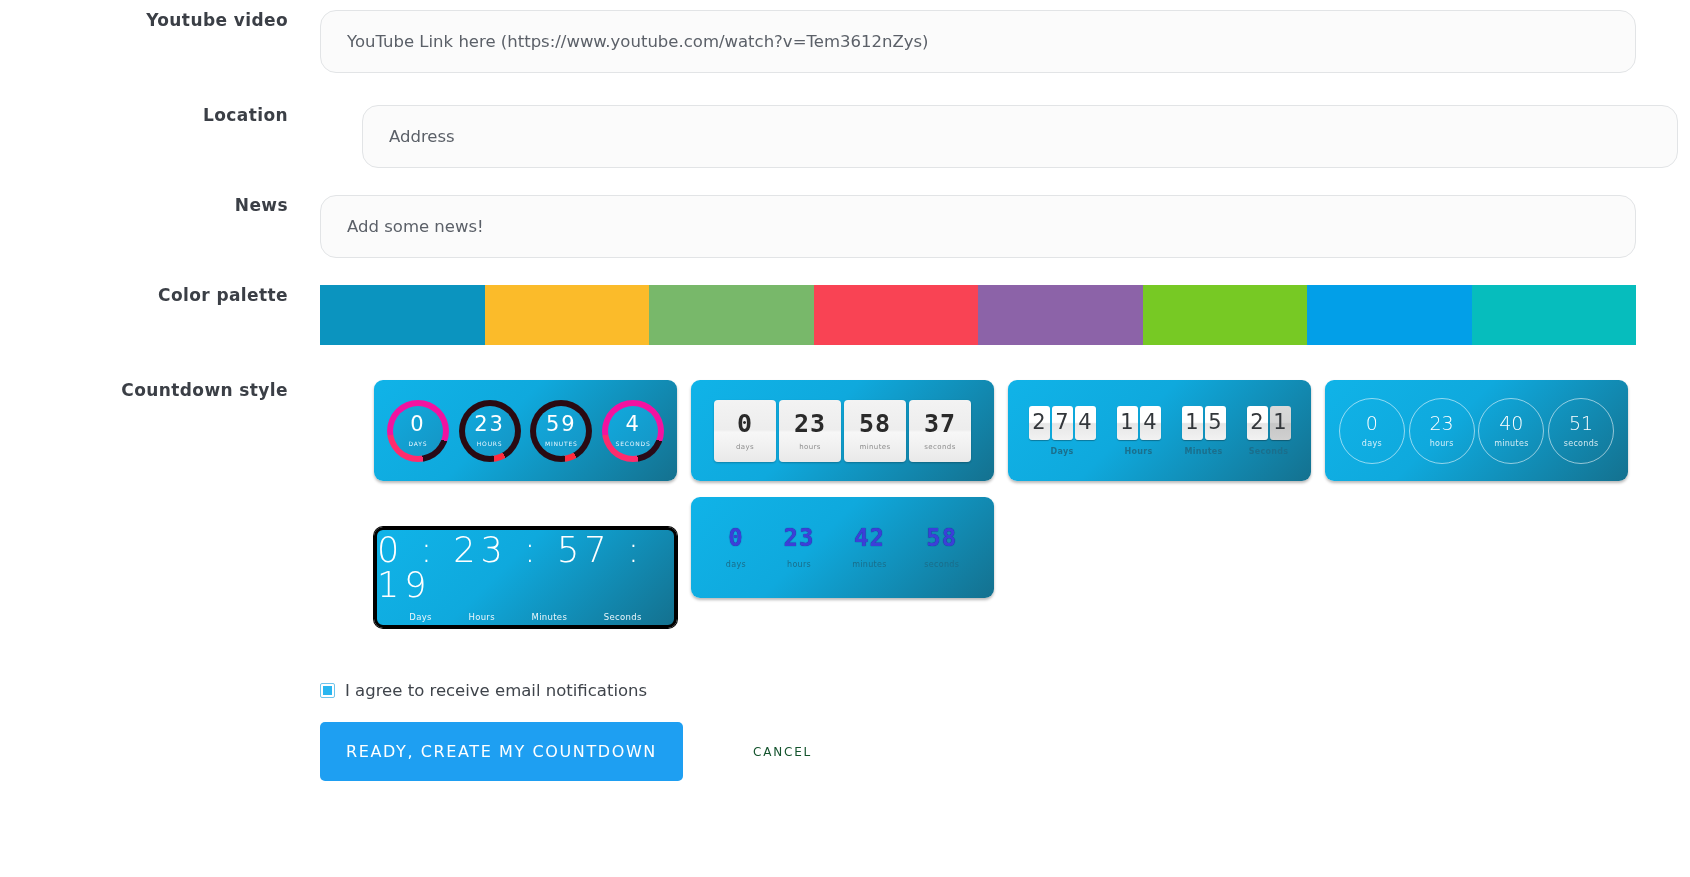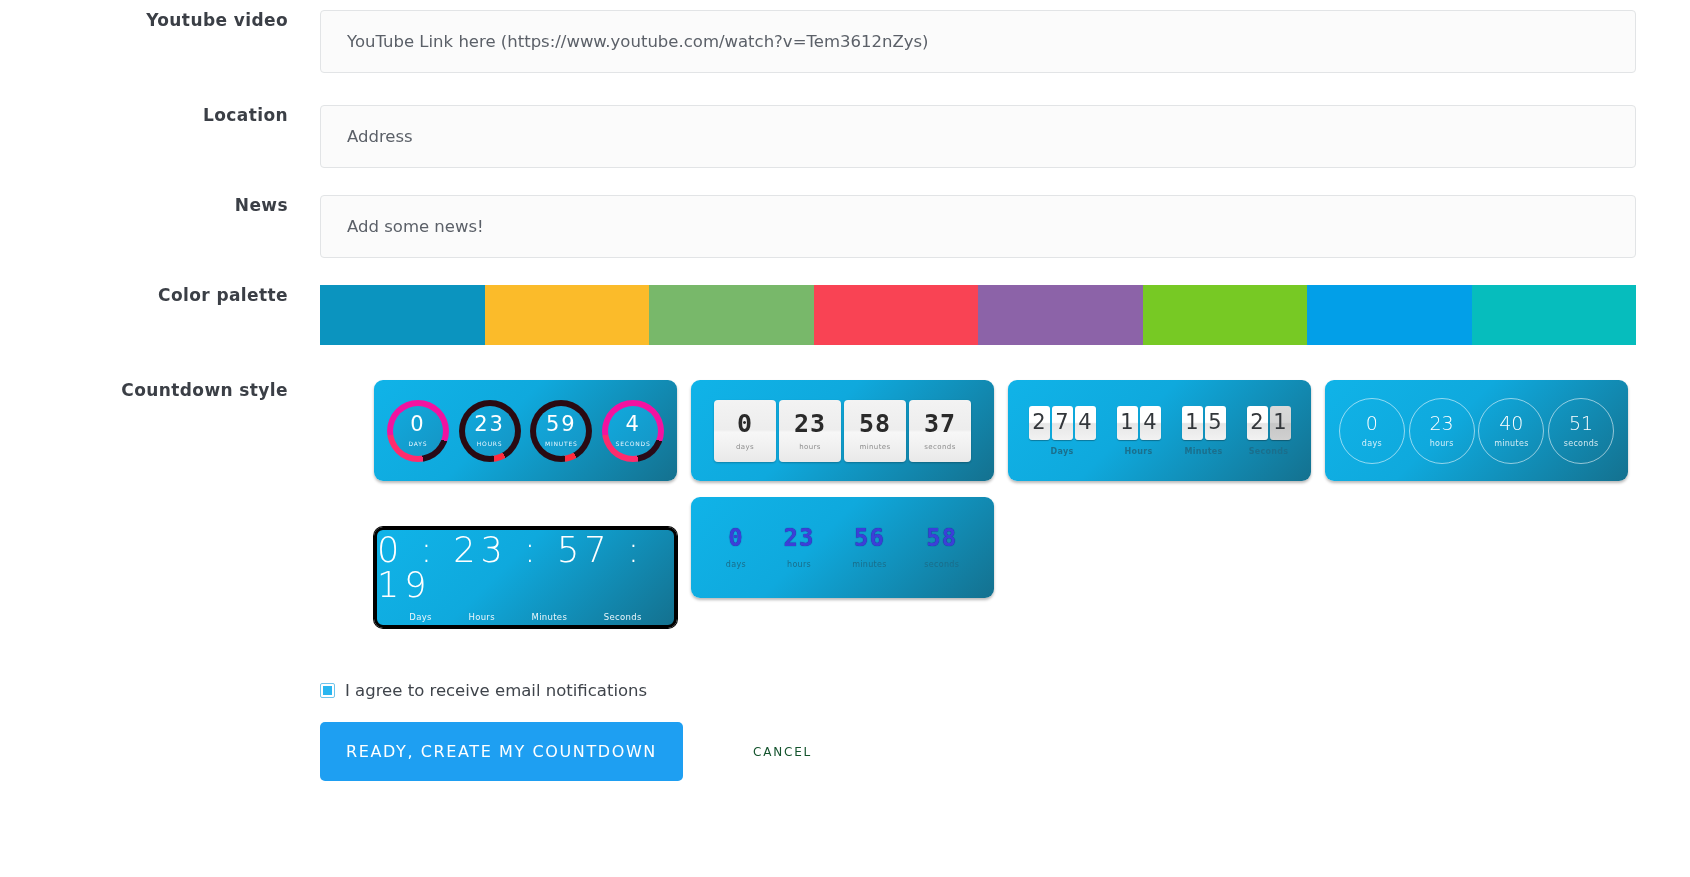--- a/index.html
+++ b/index.html
@@ -37,21 +37,21 @@
   }
   .field-wrap {
     margin-left: 32px;
     width: 1316px;
   }
   .text-input {
     width: 100%;
     height: 63px;
     background: #fbfbfb;
     border: 1px solid #e2e4e6;
-    border-radius: 4px;
+    border-radius: 16px;
     padding: 0 26px;
     font-family: "DejaVu Sans", "Liberation Sans", sans-serif;
     font-size: 16.5px;
     color: #5b6068;
     outline: none;
   }
   .text-input::placeholder { color: #5b6068; opacity: 1; }
 
   
   .palette {
@@ -196,21 +196,21 @@
 
 <div class="page">
 
   <div class="form-row" style="top:2px;margin-top:8px;">
     <div class="row-label">Youtube video</div>
     <div class="field-wrap">
       <input class="text-input" type="text" placeholder="YouTube Link here (https://www.youtube.com/watch?v=Tem3612nZys)" style="">
     </div>
   </div>
 
-  <div class="form-row" style="top:105px;">
+  <div class="form-row" style="top:105px;gap:42px;">
     <div class="row-label">Location</div>
     <div class="field-wrap">
       <input class="text-input" type="text" placeholder="Address" style="">
     </div>
   </div>
 
   <div class="form-row" style="top:195px;">
     <div class="row-label">News</div>
     <div class="field-wrap">
       <input class="text-input" type="text" placeholder="Add some news!" style="">
@@ -353,21 +353,21 @@
             <div class="ledwrap">
               <div class="ledgroup">
                 <span class="num">0</span>
                 <span class="lbl">days</span>
               </div>
               <div class="ledgroup">
                 <span class="num">23</span>
                 <span class="lbl">hours</span>
               </div>
               <div class="ledgroup">
-                <span class="num">56</span>
+                <span class="num">42</span>
                 <span class="lbl">minutes</span>
               </div>
               <div class="ledgroup">
                 <span class="num">58</span>
                 <span class="lbl">seconds</span>
               </div>
             </div>
           </div>
         </div>
     </div>

